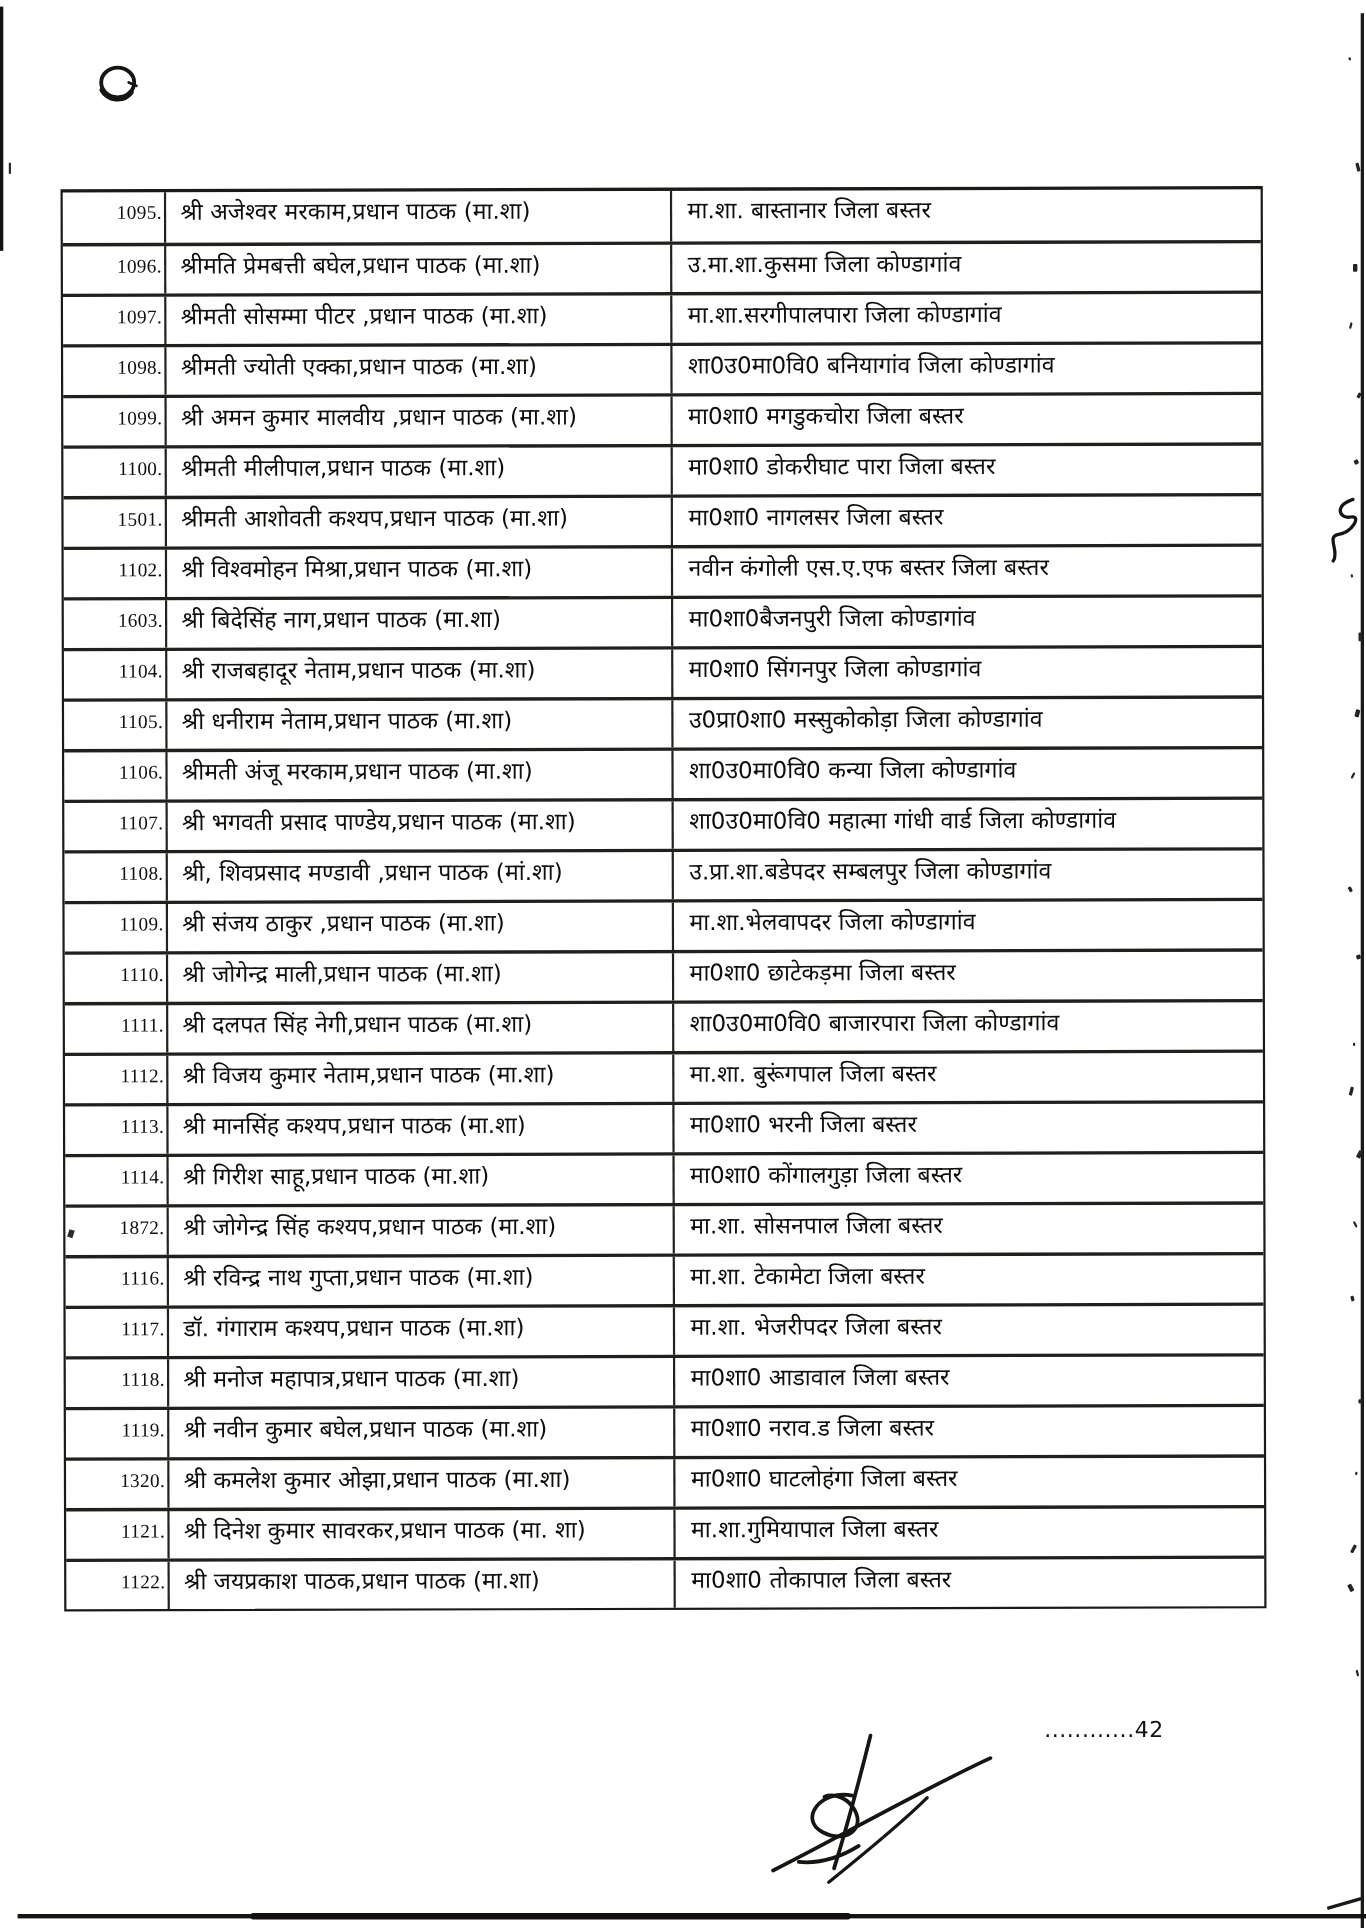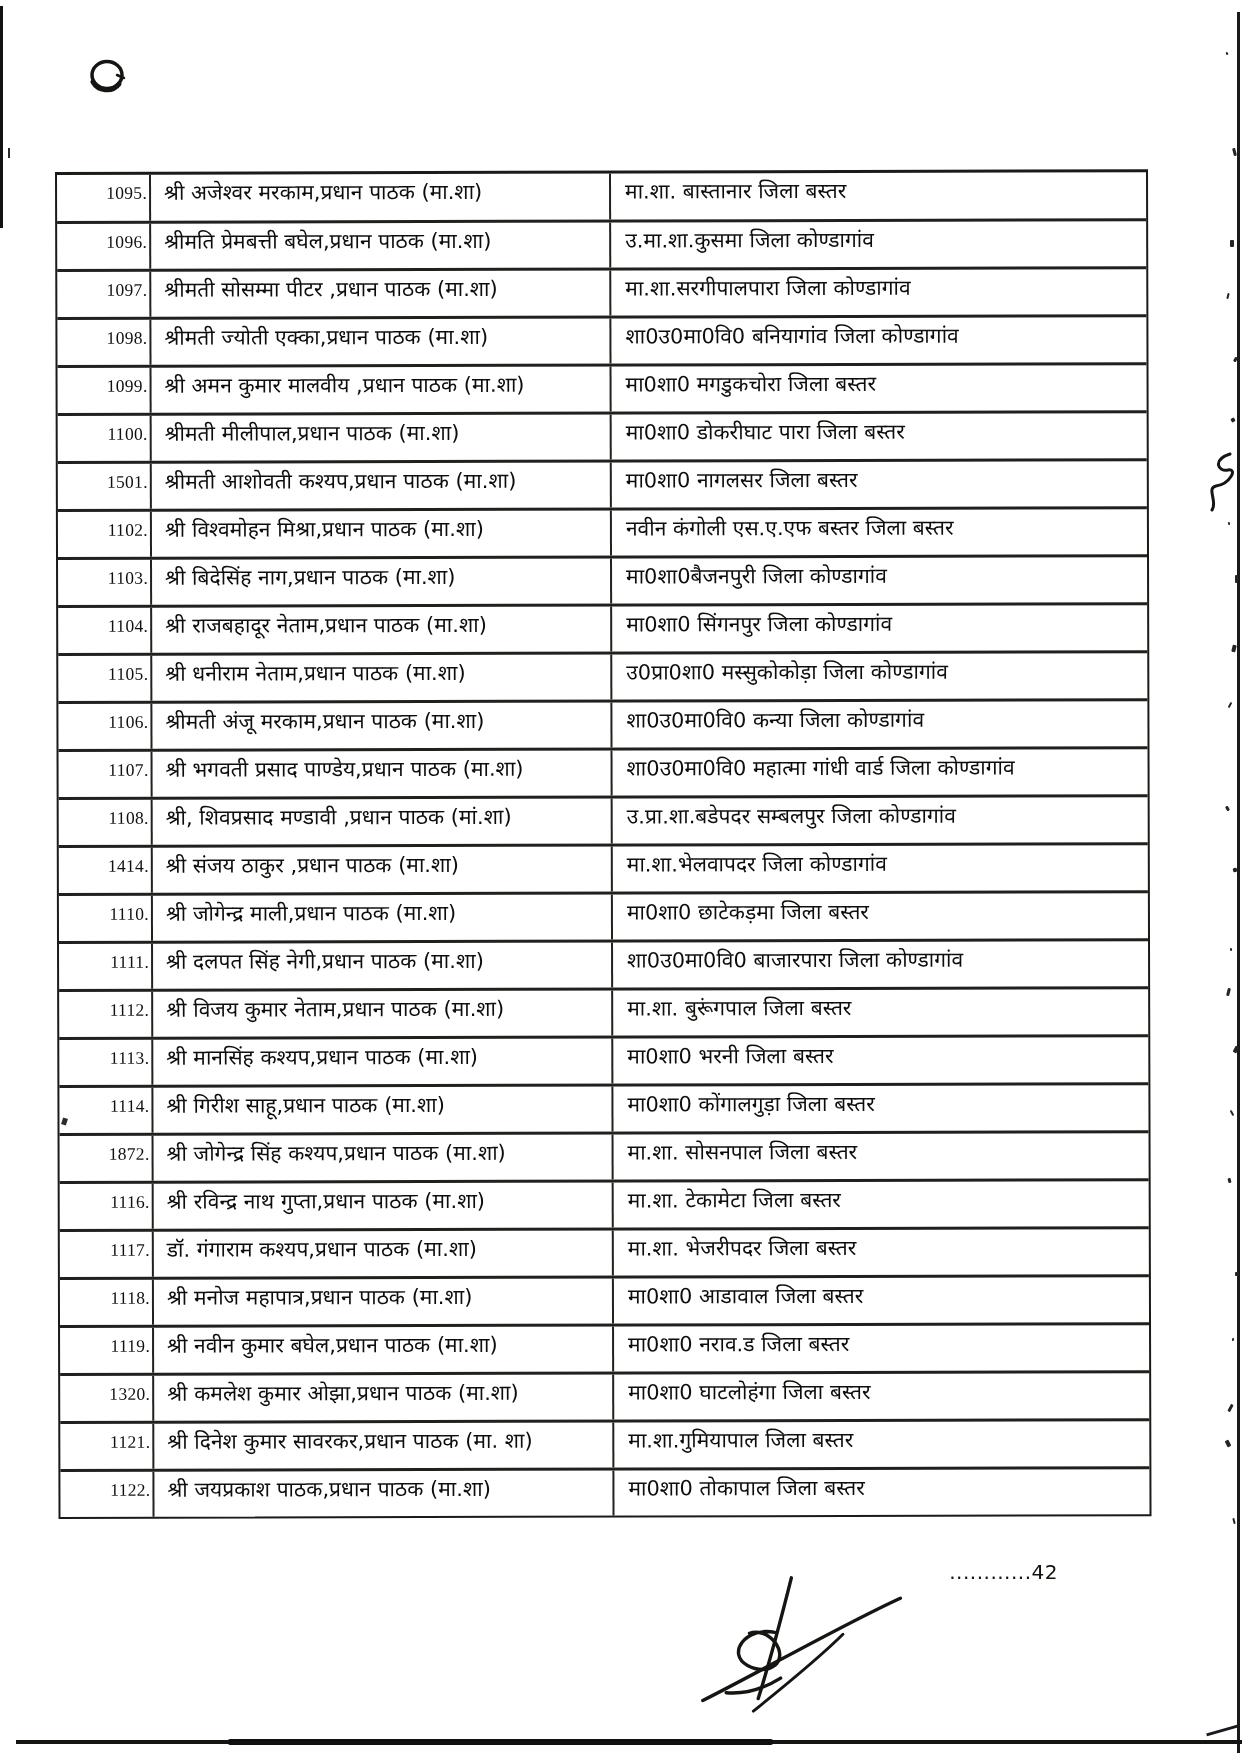--- a/index.html
+++ b/index.html
@@ -24,21 +24,21 @@
     position:absolute;left:55px;top:172px;width:1093px;
     border:2.5px solid #1c1a17;border-top-width:3px;
     transform:rotate(-0.15deg);transform-origin:left top;
     background:#fff;box-sizing:border-box;
   }
   .row{display:flex;min-height:46px;align-items:stretch;box-sizing:border-box;}
   .row + .row{border-top:3px solid #21201d;}
   .cell{box-sizing:border-box;line-height:29px;}
   .cell.sn{
     width:94px;flex:0 0 94px;border-right:2px solid #23211e;
-    text-align:right;padding:4px 2px 12px 0;
+    text-align:right;padding:4px 2px 0 0;
     font-family:"Liberation Serif","DejaVu Serif",serif;
     font-size:17.5px;letter-spacing:0.3px;color:#12100d;
   }
   .cell.name{
     width:460px;flex:0 0 460px;border-right:2px solid #23211e;
     padding:4px 6px 4px 13px;font-size:21px;color:#0f0d0a;
   }
   .cell.school{
     flex:1 1 auto;padding:4px 6px 4px 14px;font-size:21px;color:#0f0d0a;
   }
@@ -111,21 +111,21 @@
       <div class="cell sn">1501.</div>
       <div class="cell name">श्रीमती आशोवती कश्यप,प्रधान पाठक (मा.शा)</div>
       <div class="cell school">मा0शा0 नागलसर जिला बस्तर</div>
     </div>
       <div class="row">
       <div class="cell sn">1102.</div>
       <div class="cell name">श्री विश्वमोहन मिश्रा,प्रधान पाठक (मा.शा)</div>
       <div class="cell school">नवीन कंगोली एस.ए.एफ बस्तर जिला बस्तर</div>
     </div>
       <div class="row">
-      <div class="cell sn">1103.</div>
+      <div class="cell sn">1603.</div>
       <div class="cell name">श्री बिदेसिंह नाग,प्रधान पाठक (मा.शा)</div>
       <div class="cell school">मा0शा0बैजनपुरी जिला कोण्डागांव</div>
     </div>
       <div class="row">
       <div class="cell sn">1104.</div>
       <div class="cell name">श्री राजबहादूर नेताम,प्रधान पाठक (मा.शा)</div>
       <div class="cell school">मा0शा0 सिंगनपुर जिला कोण्डागांव</div>
     </div>
       <div class="row">
       <div class="cell sn">1105.</div>
@@ -141,21 +141,21 @@
       <div class="cell sn">1107.</div>
       <div class="cell name">श्री भगवती प्रसाद पाण्डेय,प्रधान पाठक (मा.शा)</div>
       <div class="cell school">शा0उ0मा0वि0 महात्मा गांधी वार्ड जिला कोण्डागांव</div>
     </div>
       <div class="row">
       <div class="cell sn">1108.</div>
       <div class="cell name">श्री, शिवप्रसाद मण्डावी ,प्रधान पाठक (मां.शा)</div>
       <div class="cell school">उ.प्रा.शा.बडेपदर सम्बलपुर जिला कोण्डागांव</div>
     </div>
       <div class="row">
-      <div class="cell sn">1414.</div>
+      <div class="cell sn">1109.</div>
       <div class="cell name">श्री संजय ठाकुर ,प्रधान पाठक (मा.शा)</div>
       <div class="cell school">मा.शा.भेलवापदर जिला कोण्डागांव</div>
     </div>
       <div class="row">
       <div class="cell sn">1110.</div>
       <div class="cell name">श्री जोगेन्द्र माली,प्रधान पाठक (मा.शा)</div>
       <div class="cell school">मा0शा0 छाटेकड़मा जिला बस्तर</div>
     </div>
       <div class="row">
       <div class="cell sn">1111.</div>

